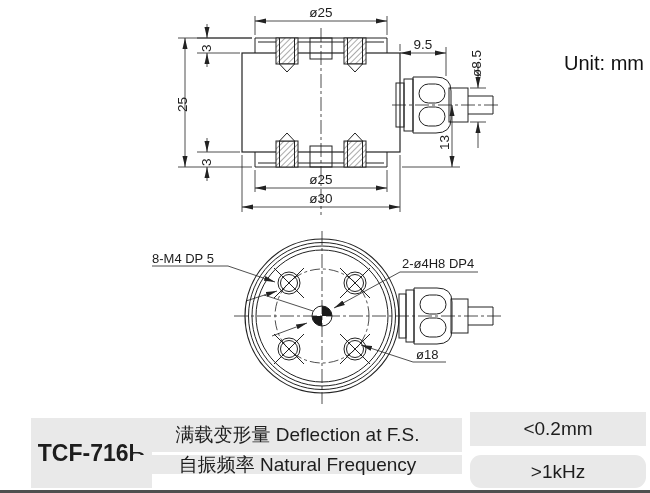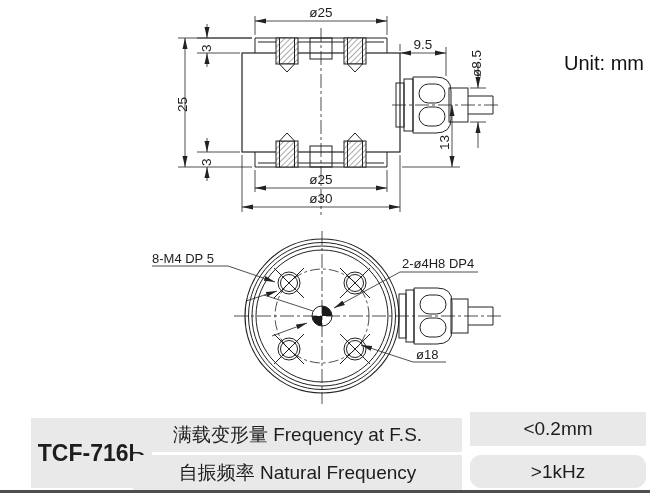--- a/index.html
+++ b/index.html
@@ -198,20 +198,20 @@
 
         <text class="lbl" x="416" y="359">ø18</text>
         <path class="dim" d="M413,362 H446"></path>
         <line class="dim" x1="413" y1="362" x2="361" y2="345" marker-end="url(#a)"></line>
       </g>
     </g>
   </svg>
 
   <div>
     <div class="cell model" style="left:7px;top:418px;width:121px;height:70px;margin-left:24px;">TCF-716B</div>
-    <div class="cell" style="left:133px;top:418px;width:329px;height:34px;">满载变形量 Frequency at F.S.</div>
+    <div class="cell" style="left:133px;top:418px;width:329px;height:34px;">满载变形量 Deflection at F.S.</div>
     <div class="cell" style="left:470px;top:412px;width:176px;height:34px;">&lt;0.2mm</div>
-    <div class="cell" style="left:133px;top:455px;width:329px;height:35px;">自振频率 Natural Frequency</div>
+    <div class="cell" style="left:133px;top:455px;width:329px;height:19px;">自振频率 Natural Frequency</div>
     <div class="cell" style="left:470px;top:455px;width:176px;height:33px;border-radius:11px;">&gt;1kHz</div>
   </div>
 
   <div id="bottom-strip"></div>
 </div>
 
 </body></html>

